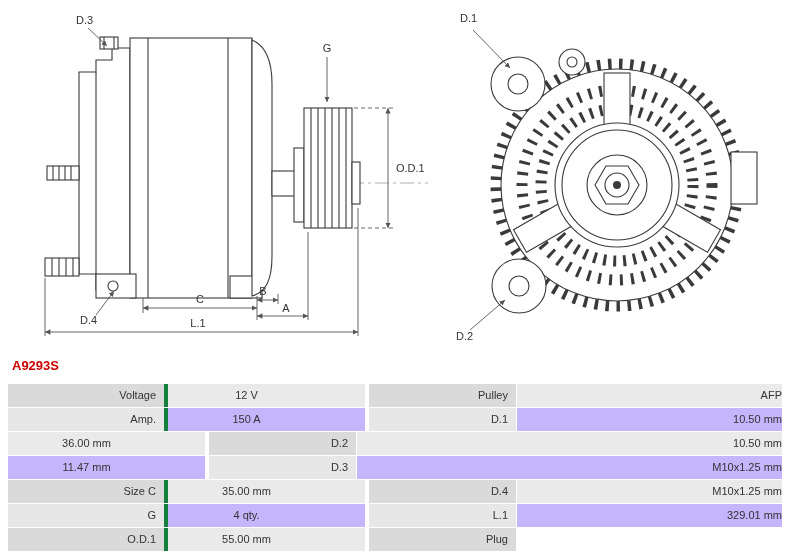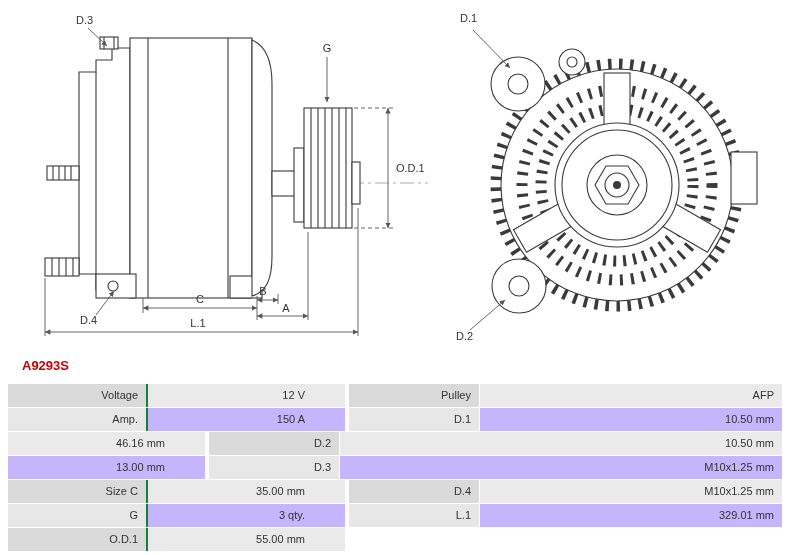--- a/index.html
+++ b/index.html
@@ -1,28 +1,28 @@
 <!DOCTYPE html>
 <html><head>
 <meta charset="utf-8">
 <style>
   html,body { margin:0; padding:0; background:#fff; }
   body { width:790px; height:555px; position:relative; overflow:hidden;
          font-family:"Liberation Sans","DejaVu Sans",sans-serif; }
   .diagram-wrap { position:absolute; top:0; left:0; width:790px; height:352px; }
   .dim-label { font-size:11px; fill:#333; stroke:none; font-family:"Liberation Sans","DejaVu Sans",sans-serif; }
-  .part-number { position:absolute; top:358px; left:22px; font-size:13px; font-weight:700; color:#cc0000; }
+  .part-number { position:absolute; top:358px; left:12px; font-size:13px; font-weight:700; color:#cc0000; }
   .spec-table { position:absolute; top:384px; left:8px; width:774px; }
   .srow { display:flex; height:23px; line-height:23px; margin-bottom:1px; font-size:11px; color:#333; }
   .c { box-sizing:border-box; text-align:right; white-space:nowrap; overflow:hidden; }
-  .l1 { width:140px; padding-right:8px; border-right:2px solid #15803d; }
-  .v1 { width:197px; padding-right:40px; }
+  .l1 { width:160px; padding-right:8px; border-right:4px solid #15803d; }
+  .v1 { width:197px; padding-right:40px;text-align:center; }
   .gap { width:4px; background:#fff; }
-  .l2 { width:131px; padding-right:8px; border-right:1px solid #fff; }
-  .v2 { flex:1; padding-right:8px; }
+  .l2 { width:148px; padding-right:8px; border-right:1px solid #fff; }
+  .v2 { flex:1; }
   .odd  .l1,.odd  .l2 { background:#dadada; }
   .odd  .v1,.odd  .v2 { background:#eaeaea; }
   .even .l1,.even .l2 { background:#e7e7e7;padding-left:13px; }
   .even .v1,.even .v2 { background:#c4b5fd; }
 </style>
 </head>
 <body>
 
 <div class="diagram-wrap">
 <svg width="790" height="352" viewBox="0 0 790 352" xmlns="http://www.w3.org/2000/svg">
@@ -174,43 +174,44 @@
     <div class="c v2">AFP</div>
   </div>
   <div class="srow even">
     <div class="c l1">Amp.</div>
     <div class="c v1">150 A</div>
     <div class="gap"></div>
     <div class="c l2">D.1</div>
     <div class="c v2">10.50 mm</div>
   </div>
   <div class="srow odd">
-    <div class="c v1">46.16 mm</div>
+    <div class="c v1">36.00 mm</div>
     <div class="gap"></div>
     <div class="c l2">D.2</div>
     <div class="c v2">10.50 mm</div>
   </div>
   <div class="srow even">
-    <div class="c v1">13.00 mm</div>
+    <div class="c v1">11.47 mm</div>
     <div class="gap"></div>
     <div class="c l2">D.3</div>
     <div class="c v2">M10x1.25 mm</div>
   </div>
   <div class="srow odd">
     <div class="c l1">Size C</div>
     <div class="c v1">35.00 mm</div>
     <div class="gap"></div>
     <div class="c l2">D.4</div>
     <div class="c v2">M10x1.25 mm</div>
   </div>
   <div class="srow even">
     <div class="c l1">G</div>
-    <div class="c v1">3 qty.</div>
+    <div class="c v1">4 qty.</div>
     <div class="gap"></div>
     <div class="c l2">L.1</div>
     <div class="c v2">329.01 mm</div>
   </div>
   <div class="srow odd">
     <div class="c l1">O.D.1</div>
     <div class="c v1">55.00 mm</div>
     <div class="gap"></div>
+    <div class="c l2">Plug</div>
   </div>
 </div>
 
 </body></html>

